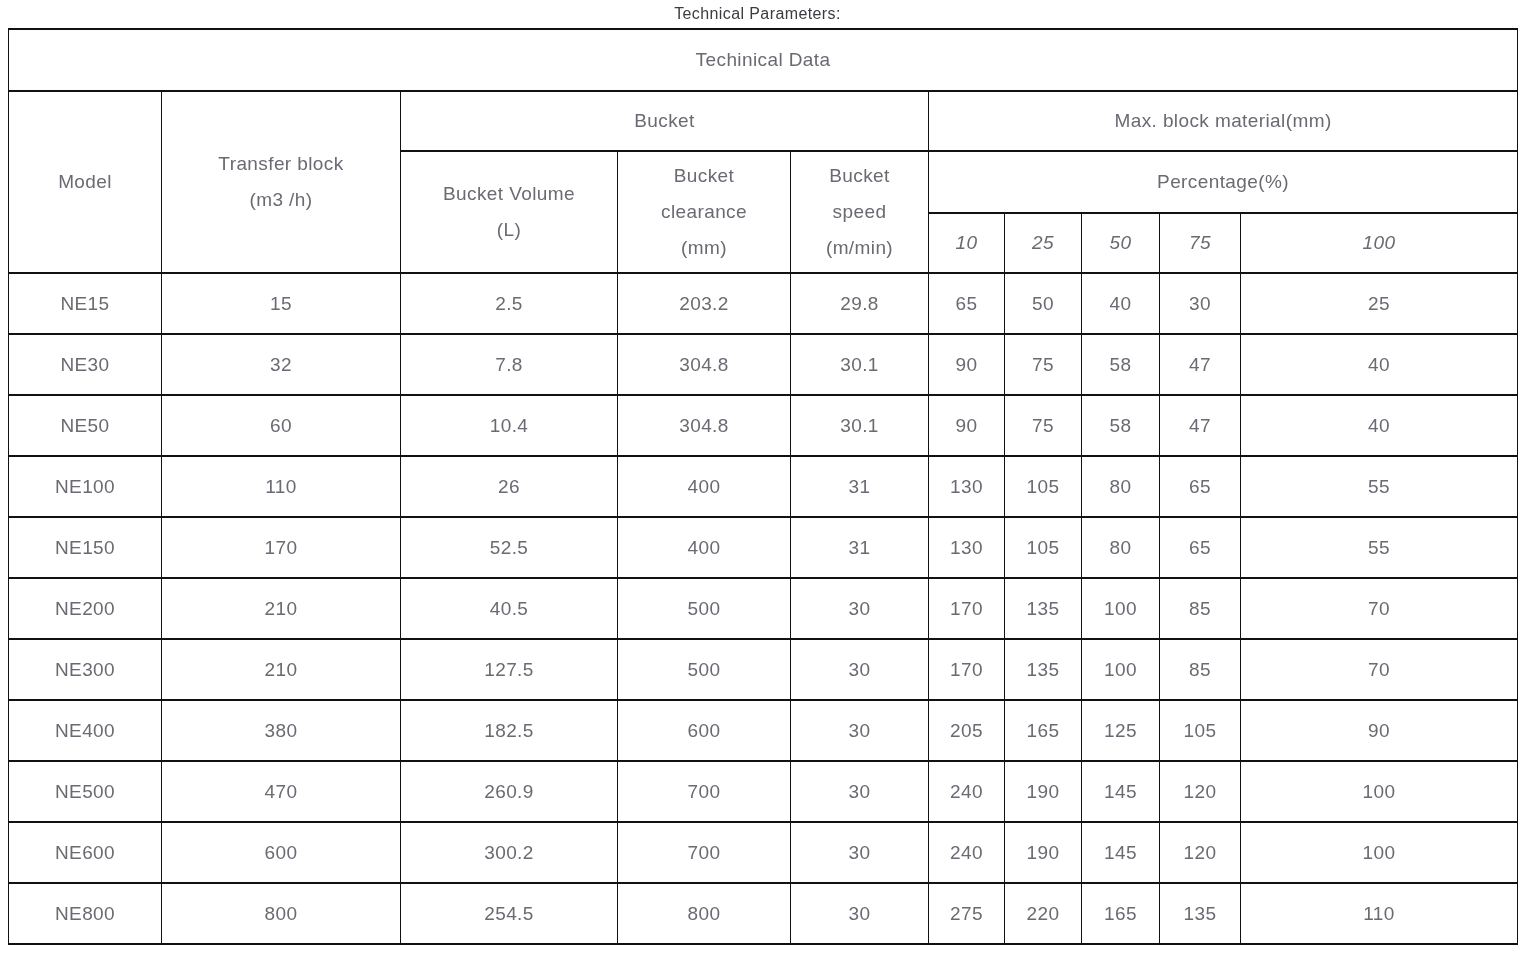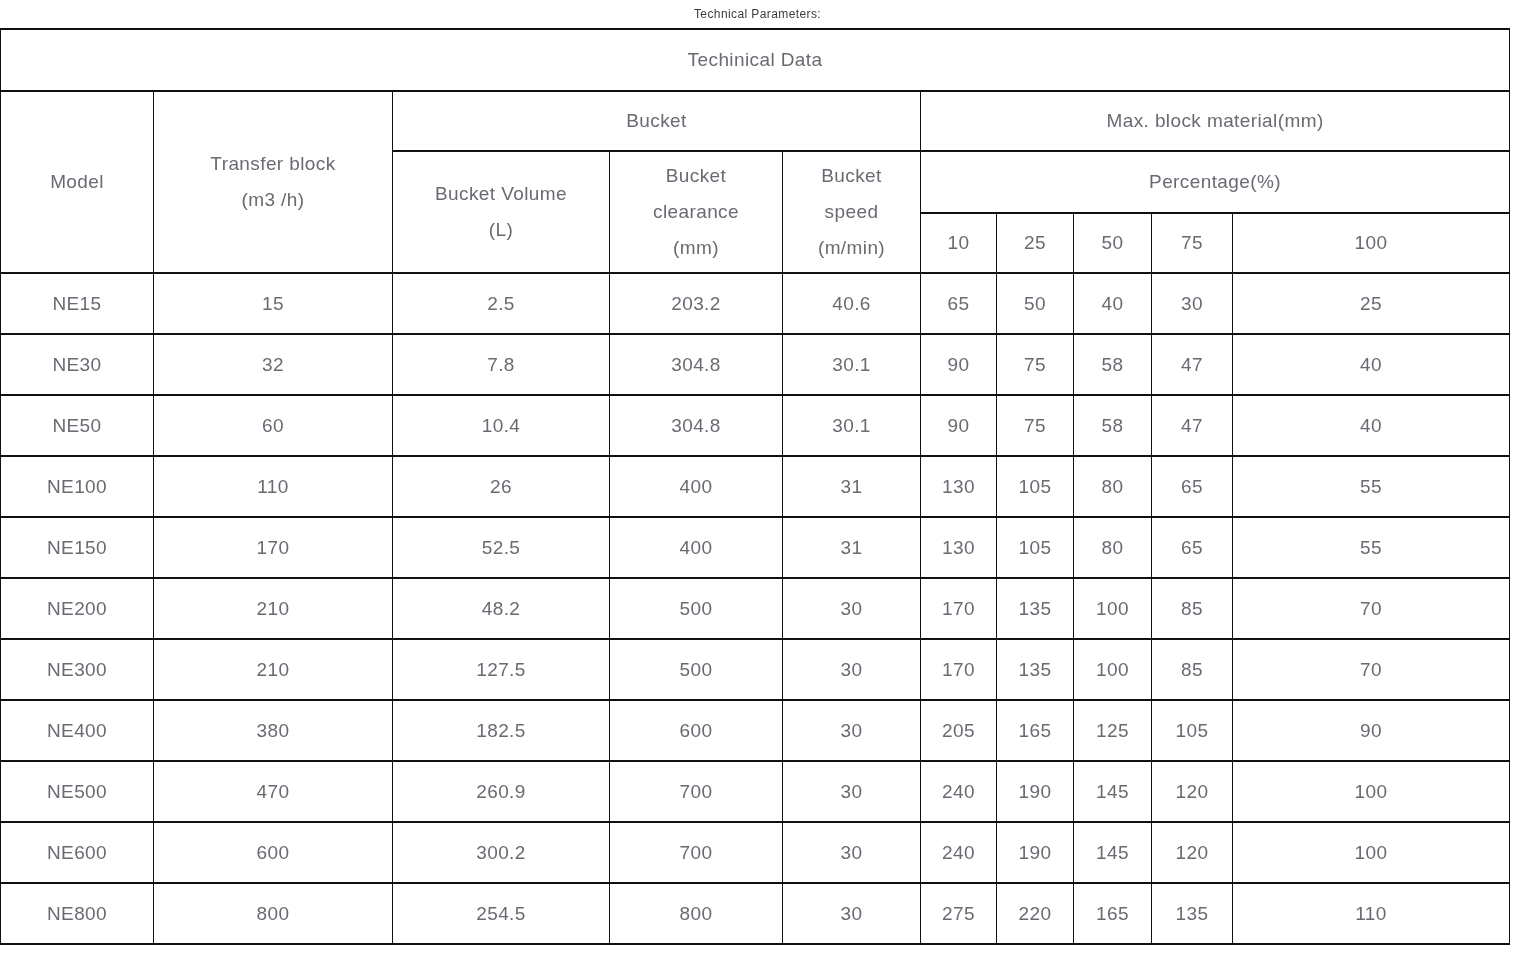--- a/index.html
+++ b/index.html
@@ -15,26 +15,26 @@
     background: #ffffff;
     position: relative;
   }
   .page-title {
     height: 28px;
     width: 1511px;
     margin-left: 2px;
     display: flex;
     align-items: center;
     justify-content: center;
-    font-size: 12px;
+    font-size: 16px;
     color: #3b3b42;
     letter-spacing: 0.4px;
   }
   table.spec {
-    margin-left: 0;
+    margin-left: 8px;
     width: 1509px;
     border-collapse: collapse;
     table-layout: fixed;
   }
   table.spec th, table.spec td {
     border-left: 1px solid #111;
     border-right: 1px solid #111;
     border-top: 2px solid #111;
     border-bottom: 2px solid #111;
     text-align: center;
@@ -42,21 +42,21 @@
     font-weight: normal;
     font-size: 19px;
     color: #6a6a72;
     letter-spacing: 0.4px;
     padding: 0;
     overflow: hidden;
   }
   tr.caption-row td { height: 60px; }
   tr.h1 th { height: 58px; }
   tr.h2 th { height: 60px; }
-  tr.h3 th { height: 58px; }
+  tr.h3 th { height: 58px; font-style: italic; }
   tbody tr td { height: 59px; }
   .multiline { line-height: 1.9; display: inline-block; }
   .line { display: block; }
 </style>
 </head>
 <body>
 
 <div class="page">
 
   <div class="page-title">Technical Parameters:</div>
@@ -124,21 +124,21 @@
         <th>100</th>
       </tr>
     </thead>
 
     <tbody id="spec-body">
     <tr>
       <td>NE15</td>
       <td>15</td>
       <td>2.5</td>
       <td>203.2</td>
-      <td>40.6</td>
+      <td>29.8</td>
       <td>65</td>
       <td>50</td>
       <td>40</td>
       <td>30</td>
       <td>25</td>
     </tr>
 
     <tr>
       <td>NE30</td>
       <td>32</td>
@@ -187,21 +187,21 @@
       <td>130</td>
       <td>105</td>
       <td>80</td>
       <td>65</td>
       <td>55</td>
     </tr>
 
     <tr>
       <td>NE200</td>
       <td>210</td>
-      <td>48.2</td>
+      <td>40.5</td>
       <td>500</td>
       <td>30</td>
       <td>170</td>
       <td>135</td>
       <td>100</td>
       <td>85</td>
       <td>70</td>
     </tr>
 
     <tr>

